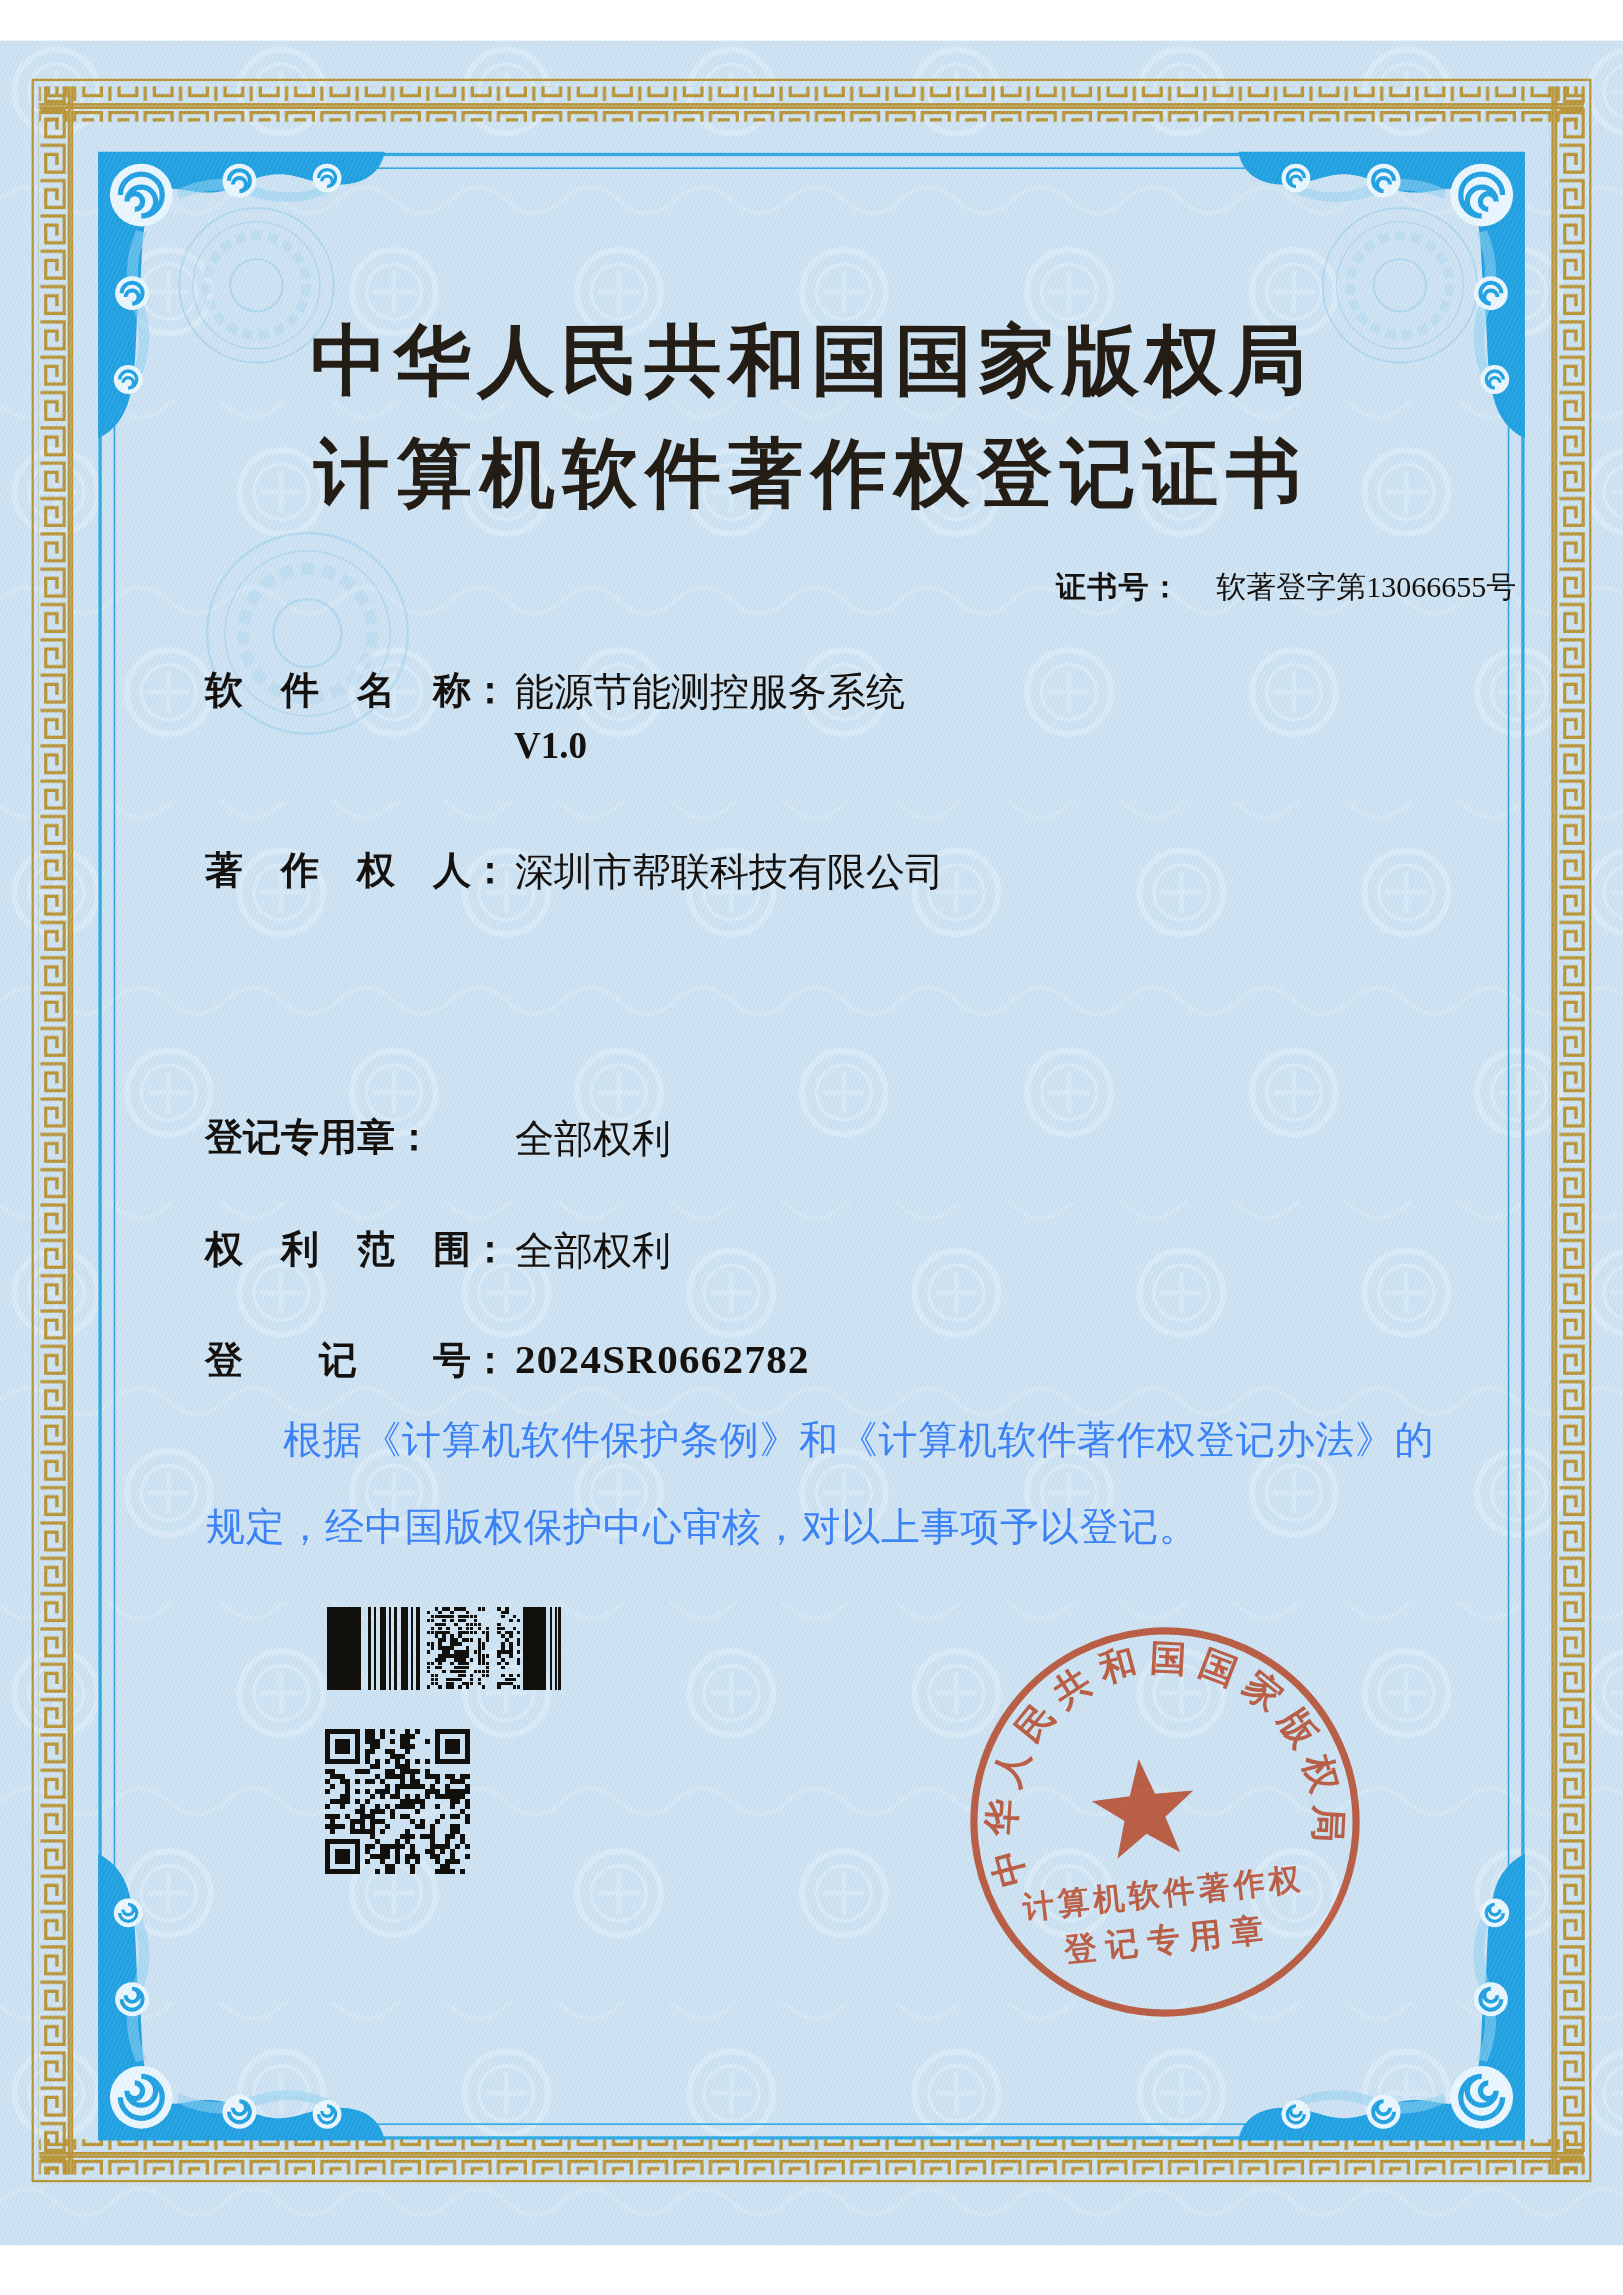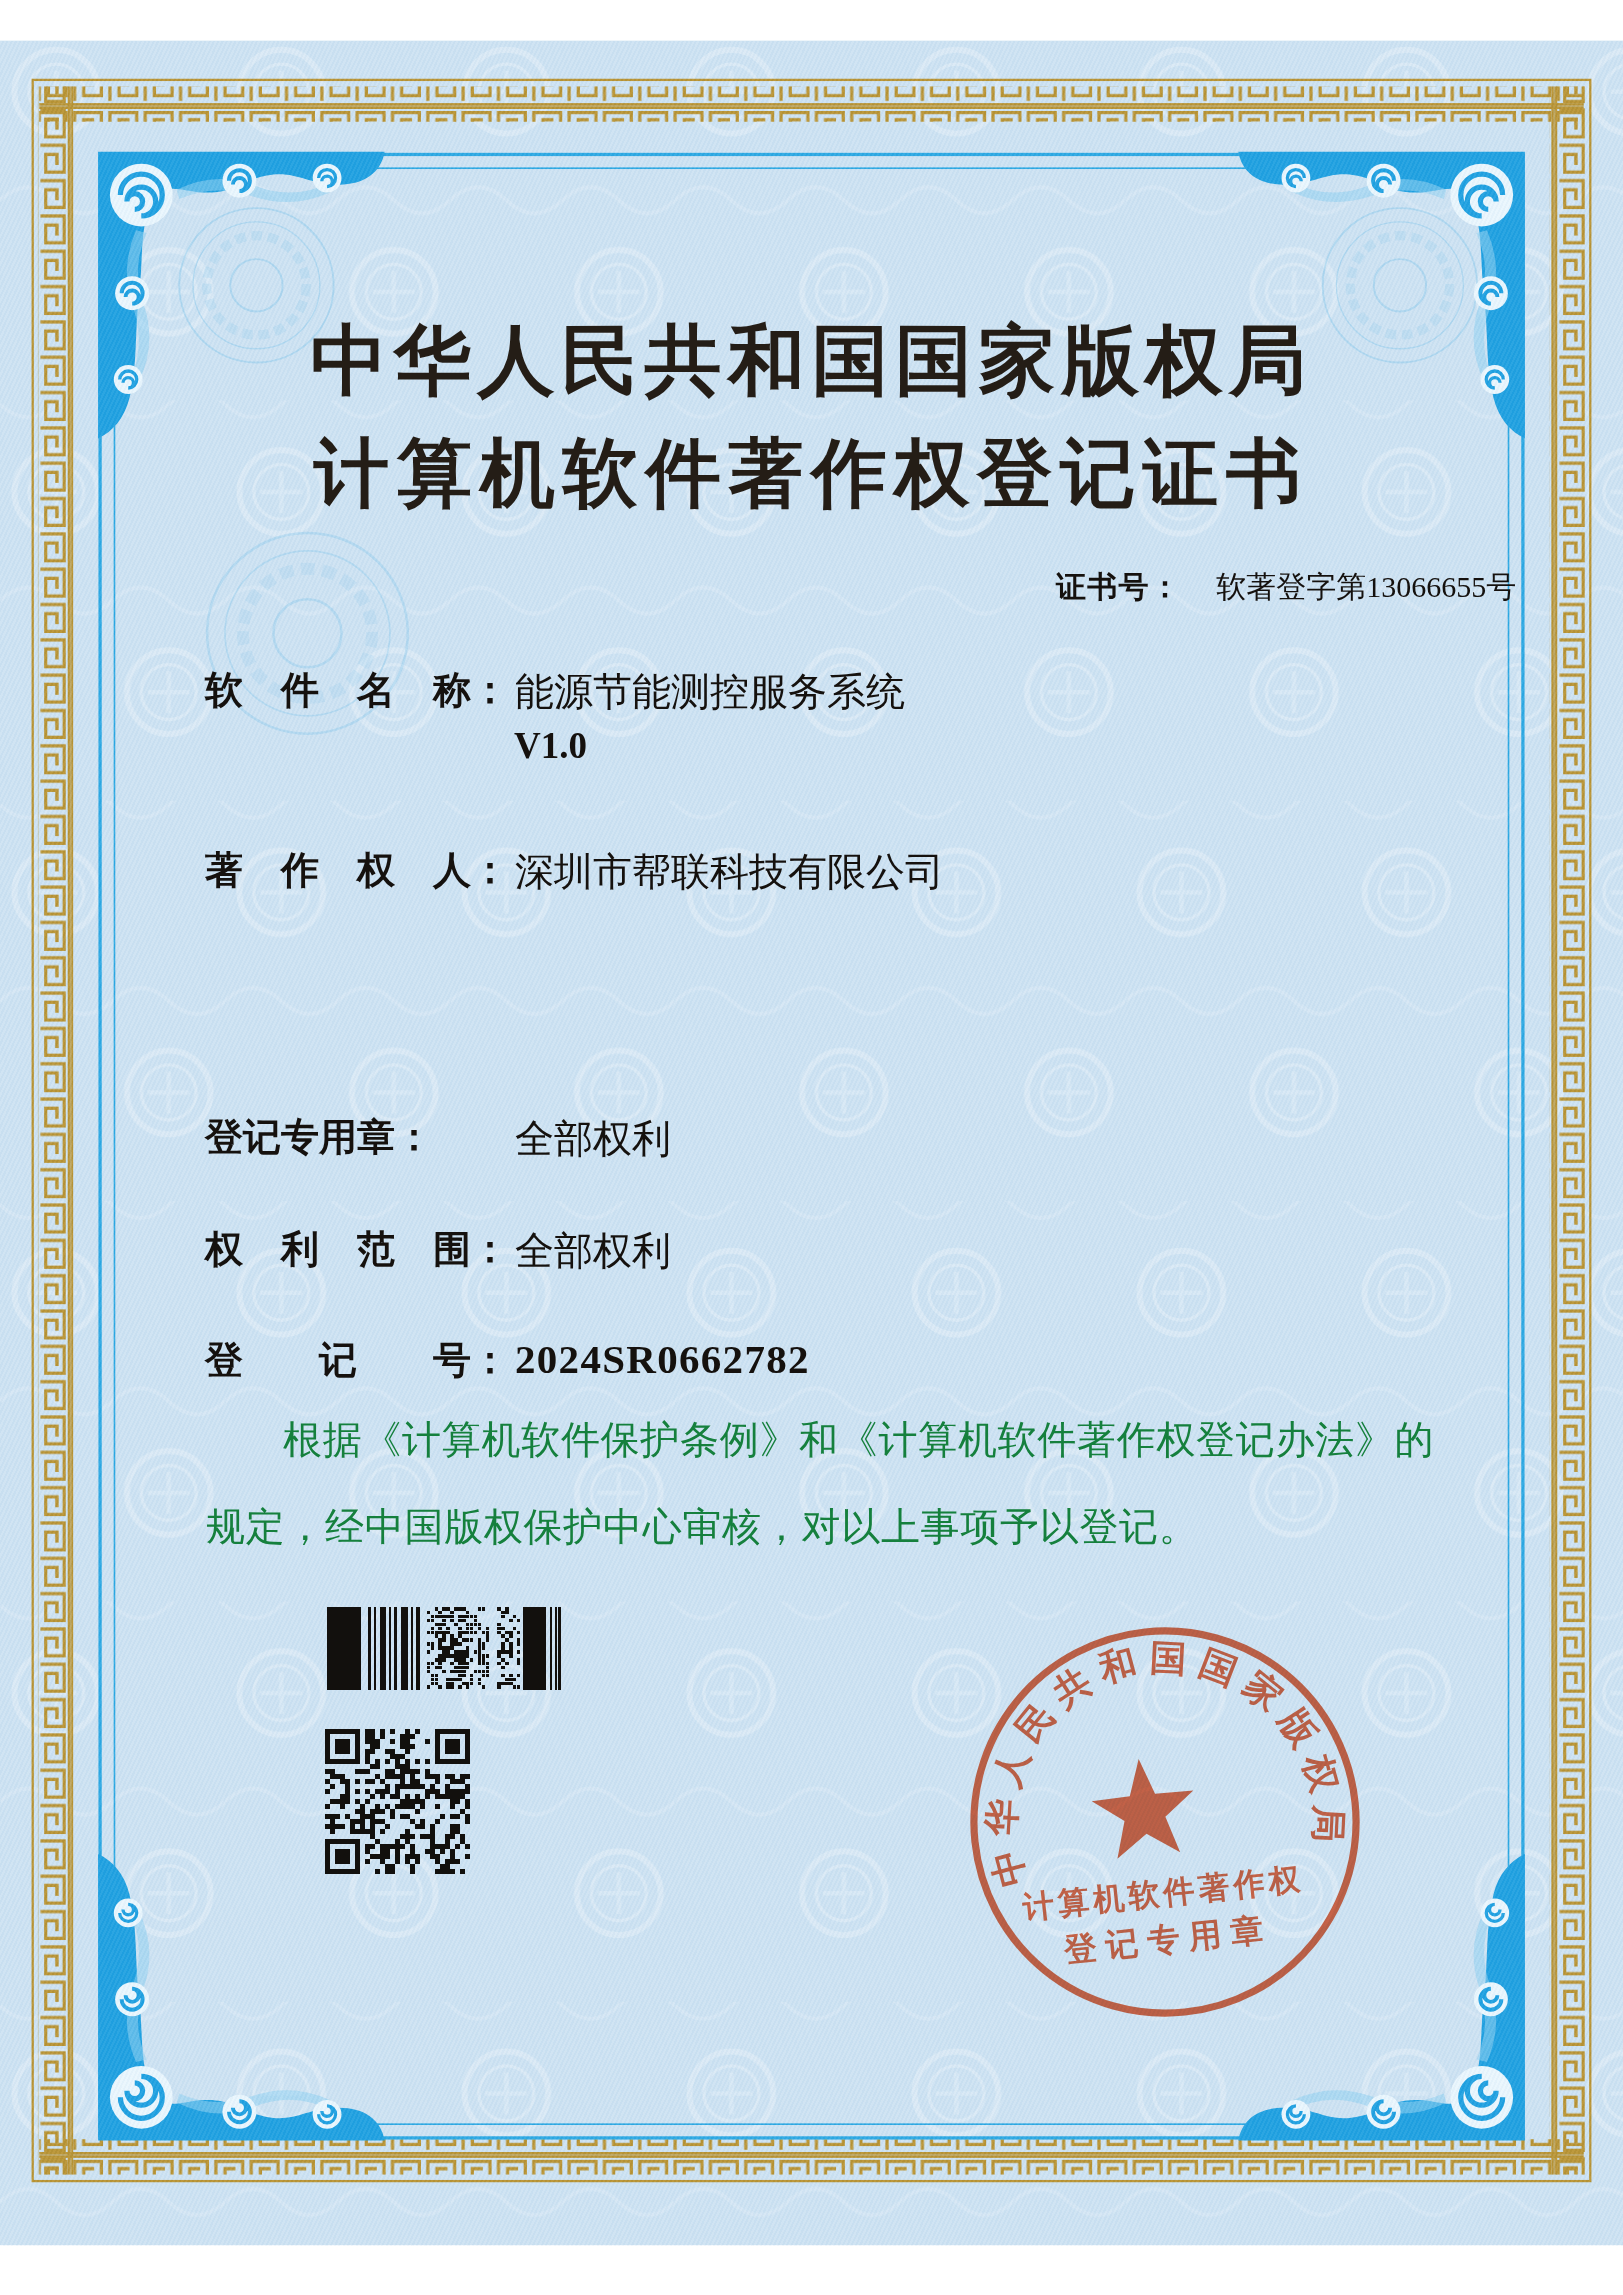--- a/index.html
+++ b/index.html
@@ -16,21 +16,21 @@
         font-size:30px;color:#15110e;white-space:nowrap;margin-left:48px;}
   .certno .lbl{font-weight:bold;letter-spacing:1.3px;}
   .certno .val{margin-left:27.5px;}
   .frow{position:absolute;left:205px;width:1276px;height:50px;}
   .flabel{position:absolute;left:0;top:0;font-size:38px;font-weight:bold;color:#15110e;white-space:pre;}
   .fval{position:absolute;left:310px;top:0;font-size:39px;font-weight:500;color:#15110e;white-space:nowrap;}
   .fval.serif{font-family:"Liberation Serif","DejaVu Serif",serif;font-size:41px;font-weight:600;letter-spacing:1.3px;}
   .fval2{position:absolute;left:514px;top:724px;font-family:"Liberation Serif","DejaVu Serif",serif;
         font-size:37px;font-weight:600;color:#15110e;}
   .stmt{position:absolute;font-family:"Liberation Serif","DejaVu Serif",serif;font-size:39px;
-        color:#15803d;letter-spacing:0.7px;white-space:nowrap;}
+        color:#3b82f6;letter-spacing:0.7px;white-space:nowrap;}
   .stmt1{left:283px;top:1413px;}
   .stmt2{left:206px;top:1500px;}
   .codebox{position:absolute;}
   .sealbox{position:absolute;left:953px;top:1610px;width:424px;height:424px;
         mix-blend-mode:multiply;opacity:.93;}
   .datez{position:absolute;left:995px;top:1972px;font-family:"Liberation Serif","DejaVu Serif",serif;
         font-size:39px;font-weight:500;color:#15110e;letter-spacing:2.6px;white-space:nowrap;}
   .sealtext{font-family:"Liberation Sans",sans-serif;font-weight:600;fill:#e4603c;}
 </style>
 </head>

